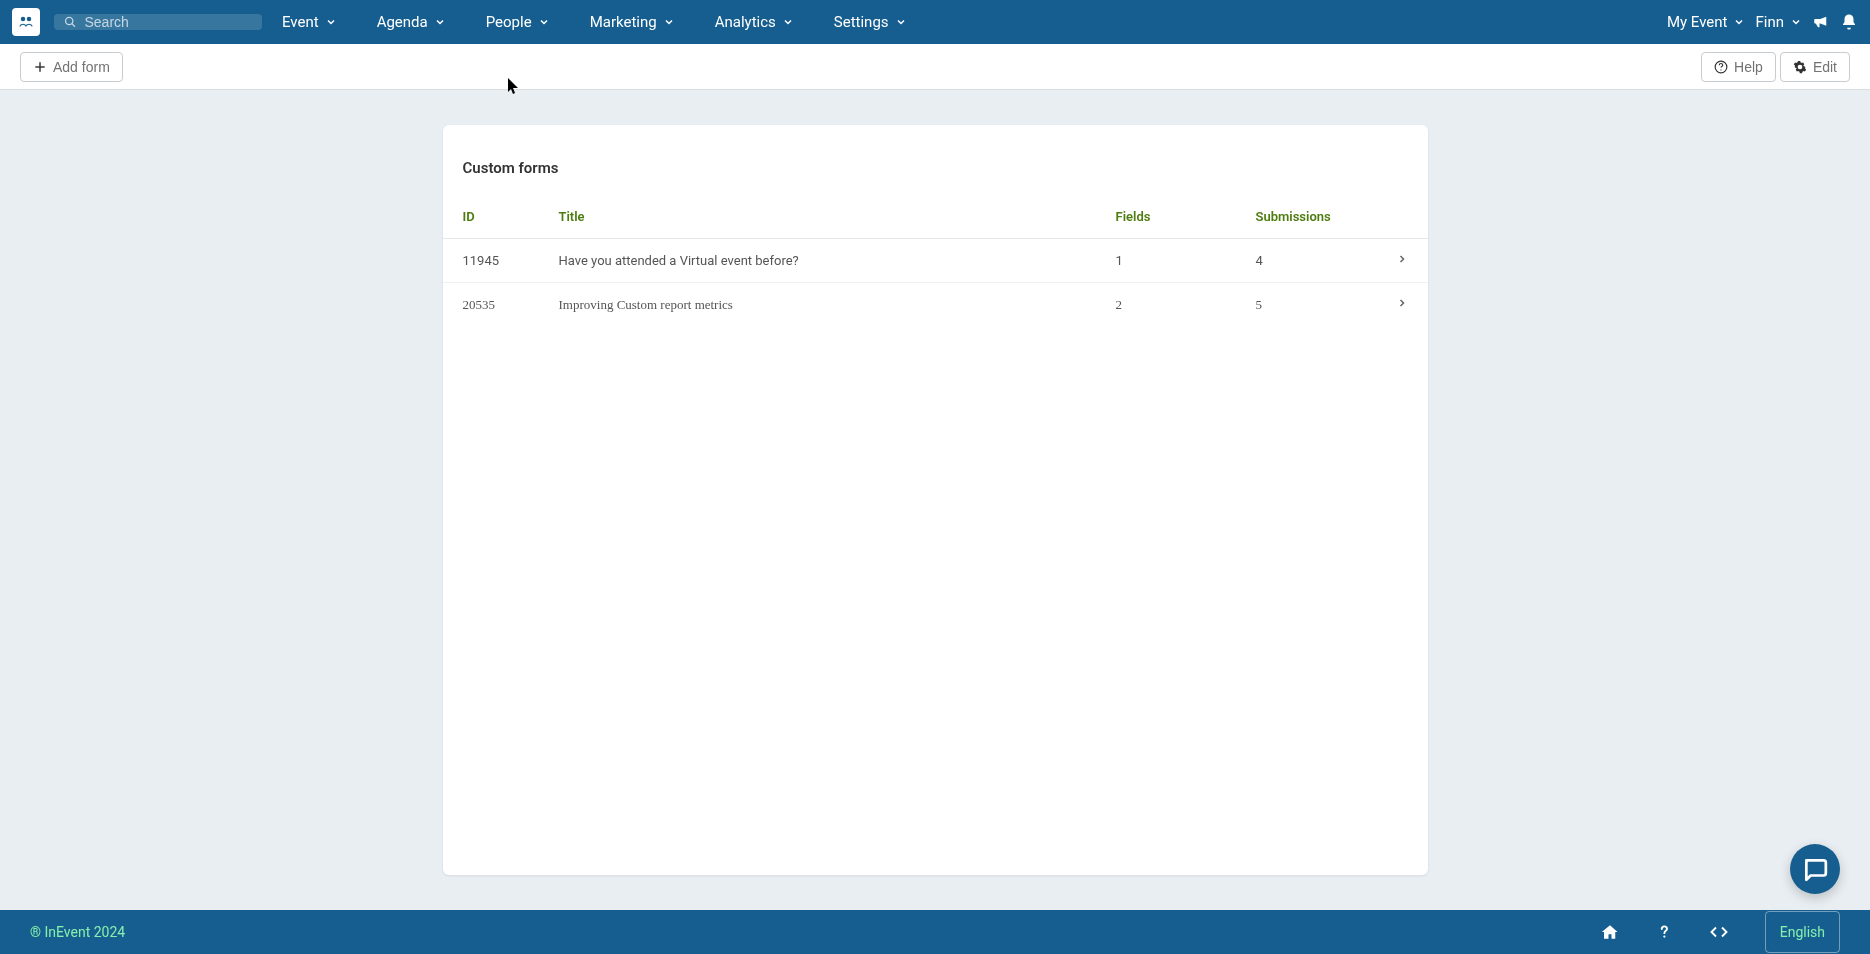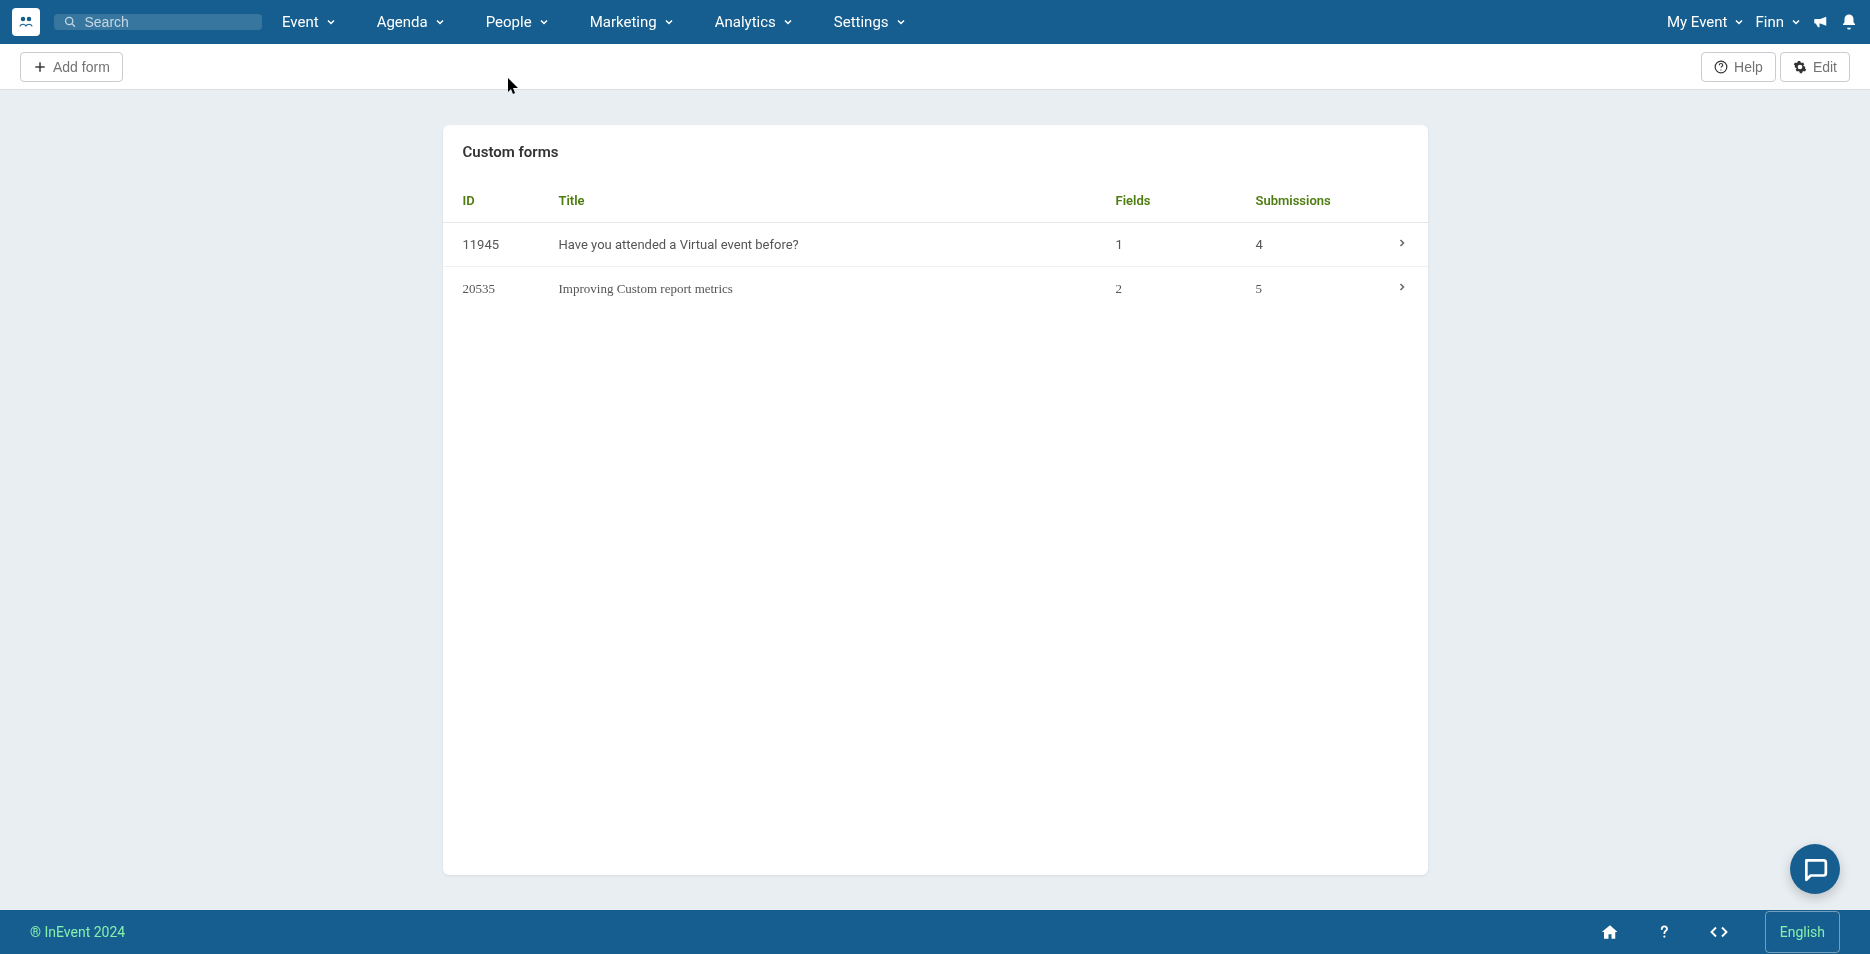--- a/index.html
+++ b/index.html
@@ -122,20 +122,21 @@
       background-color: #fff;
       border-radius: 6px;
       box-shadow: 0 1px 3px rgba(0,0,0,0.08);
       width: 985px;
     }
     .card-header {
       padding: 18px 20px 10px 20px;
       font-weight: 600;
       color: #333;
       font-size: 15px;
+      margin-top: 16px;
     }
     .table {
       width: 100%;
       border-collapse: collapse;
     }
     .table th {
       text-align: left;
       font-size: 13px;
       font-weight: 600;
       color: #4d7c0f;

